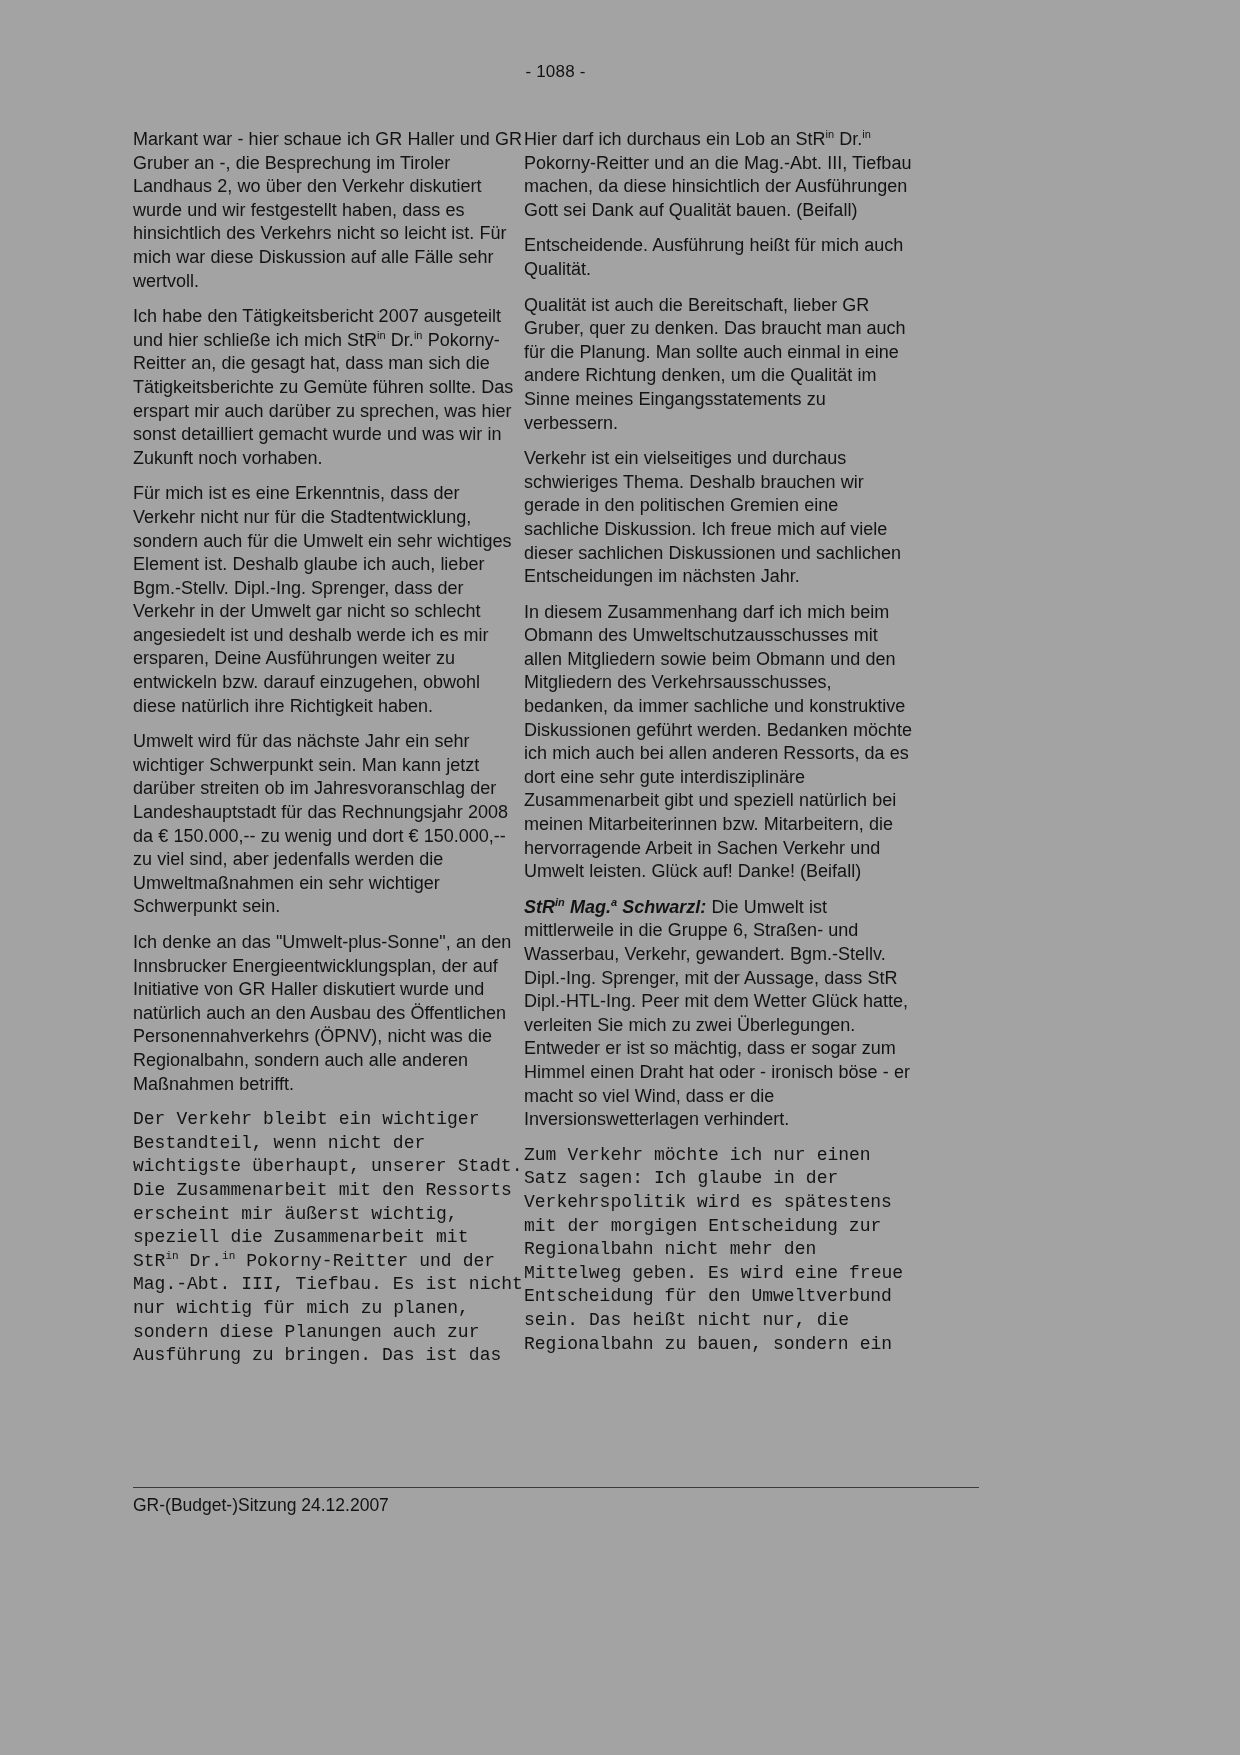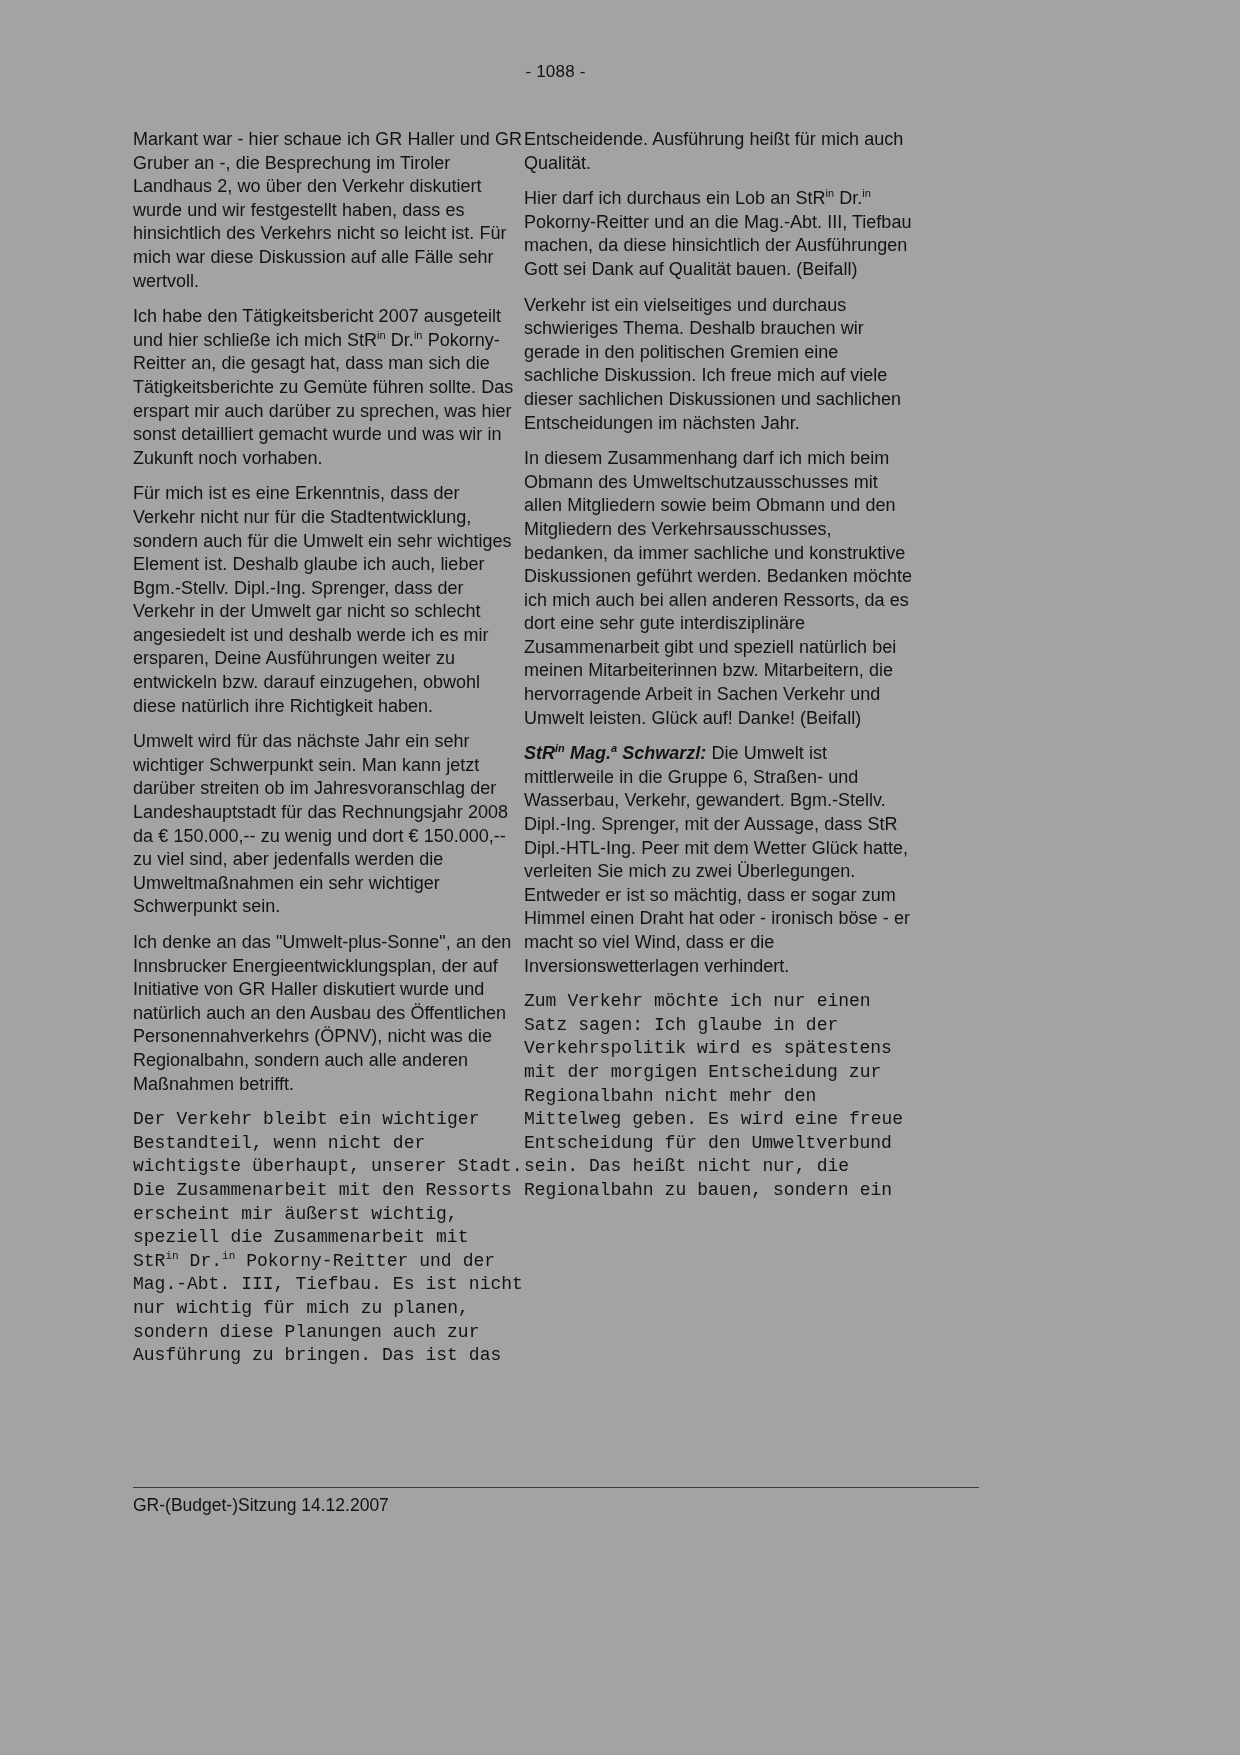--- a/index.html
+++ b/index.html
@@ -71,25 +71,26 @@
   <div class="columns">
     <div class="column">
         <p class="para"><span>Markant war - hier schaue ich GR Haller und GR Gruber an -, die Besprechung im Tiroler Landhaus 2, wo über den Verkehr diskutiert wurde und wir festgestellt haben, dass es hinsichtlich des Verkehrs nicht so leicht ist. Für mich war diese Diskussion auf alle Fälle sehr wertvoll.</span></p>
         <p class="para"><span>Ich habe den Tätigkeitsbericht 2007 ausgeteilt und hier schließe ich mich StR</span><sup class="sup">in</sup><span> Dr.</span><sup class="sup">in</sup><span> Pokorny-Reitter an, die gesagt hat, dass man sich die Tätigkeitsberichte zu Gemüte führen sollte. Das erspart mir auch darüber zu sprechen, was hier sonst detailliert gemacht wurde und was wir in Zukunft noch vorhaben.</span></p>
         <p class="para"><span>Für mich ist es eine Erkenntnis, dass der Verkehr nicht nur für die Stadtentwicklung, sondern auch für die Umwelt ein sehr wichtiges Element ist. Deshalb glaube ich auch, lieber Bgm.-Stellv. Dipl.-Ing. Sprenger, dass der Verkehr in der Umwelt gar nicht so schlecht angesiedelt ist und deshalb werde ich es mir ersparen, Deine Ausführungen weiter zu entwickeln bzw. darauf einzugehen, obwohl diese natürlich ihre Richtigkeit haben.</span></p>
         <p class="para"><span>Umwelt wird für das nächste Jahr ein sehr wichtiger Schwerpunkt sein. Man kann jetzt darüber streiten ob im Jahresvoranschlag der Landeshauptstadt für das Rechnungsjahr 2008 da € 150.000,-- zu wenig und dort € 150.000,-- zu viel sind, aber jedenfalls werden die Umweltmaßnahmen ein sehr wichtiger Schwerpunkt sein.</span></p>
         <p class="para"><span>Ich denke an das "Umwelt-plus-Sonne", an den Innsbrucker Energieentwicklungsplan, der auf Initiative von GR Haller diskutiert wurde und natürlich auch an den Ausbau des Öffentlichen Personennahverkehrs (ÖPNV), nicht was die Regionalbahn, sondern auch alle anderen Maßnahmen betrifft.</span></p>
         <p class="para"><span>Der Verkehr bleibt ein wichtiger Bestandteil, wenn nicht der wichtigste überhaupt, unserer Stadt. Die Zusammenarbeit mit den Ressorts erscheint mir äußerst wichtig, speziell die Zusammenarbeit mit StR</span><sup class="sup">in</sup><span> Dr.</span><sup class="sup">in</sup><span> Pokorny-Reitter und der Mag.-Abt. III, Tiefbau. Es ist nicht nur wichtig für mich zu planen, sondern diese Planungen auch zur Ausführung zu bringen. Das ist das</span></p>
       </div>
     <div class="column">
+        <p class="para"><span>Hier darf ich durchaus ein Lob an StR</span><sup class="sup">in</sup><span> Dr.</span><sup class="sup">in</sup><span> Pokorny-Reitter und an die Mag.-Abt. III, Tiefbau machen, da diese hinsichtlich der Ausführungen Gott sei Dank auf Qualität bauen. (Beifall)</span></p>
         <p class="para"><span>Entscheidende. Ausführung heißt für mich auch Qualität.</span></p>
-        <p class="para"><span>Hier darf ich durchaus ein Lob an StR</span><sup class="sup">in</sup><span> Dr.</span><sup class="sup">in</sup><span> Pokorny-Reitter und an die Mag.-Abt. III, Tiefbau machen, da diese hinsichtlich der Ausführungen Gott sei Dank auf Qualität bauen. (Beifall)</span></p>
+        <p class="para"><span>Qualität ist auch die Bereitschaft, lieber GR Gruber, quer zu denken. Das braucht man auch für die Planung. Man sollte auch einmal in eine andere Richtung denken, um die Qualität im Sinne meines Eingangsstatements zu verbessern.</span></p>
         <p class="para"><span>Verkehr ist ein vielseitiges und durchaus schwieriges Thema. Deshalb brauchen wir gerade in den politischen Gremien eine sachliche Diskussion. Ich freue mich auf viele dieser sachlichen Diskussionen und sachlichen Entscheidungen im nächsten Jahr.</span></p>
         <p class="para"><span>In diesem Zusammenhang darf ich mich beim Obmann des Umweltschutzausschusses mit allen Mitgliedern sowie beim Obmann und den Mitgliedern des Verkehrsausschusses, bedanken, da immer sachliche und konstruktive Diskussionen geführt werden. Bedanken möchte ich mich auch bei allen anderen Ressorts, da es dort eine sehr gute interdisziplinäre Zusammenarbeit gibt und speziell natürlich bei meinen Mitarbeiterinnen bzw. Mitarbeitern, die hervorragende Arbeit in Sachen Verkehr und Umwelt leisten. Glück auf! Danke! (Beifall)</span></p>
         <p class="para"><span class="bold">StR</span><sup class="sup bold">in</sup><span class="bold"> Mag.</span><sup class="sup bold">a</sup><span class="bold"> Schwarzl:</span><span> Die Umwelt ist mittlerweile in die Gruppe 6, Straßen- und Wasserbau, Verkehr, gewandert. Bgm.-Stellv. Dipl.-Ing. Sprenger, mit der Aussage, dass StR Dipl.-HTL-Ing. Peer mit dem Wetter Glück hatte, verleiten Sie mich zu zwei Überlegungen. Entweder er ist so mächtig, dass er sogar zum Himmel einen Draht hat oder - ironisch böse - er macht so viel Wind, dass er die Inversionswetterlagen verhindert.</span></p>
         <p class="para"><span>Zum Verkehr möchte ich nur einen Satz sagen: Ich glaube in der Verkehrspolitik wird es spätestens mit der morgigen Entscheidung zur Regionalbahn nicht mehr den Mittelweg geben. Es wird eine freue Entscheidung für den Umweltverbund sein. Das heißt nicht nur, die Regionalbahn zu bauen, sondern ein</span></p>
       </div>
   </div>
 
   <div class="footer">
-    <div class="footer-text">GR-(Budget-)Sitzung 14.12.2007</div>
+    <div class="footer-text">GR-(Budget-)Sitzung 24.12.2007</div>
   </div>
 </div>
 
 </body></html>

